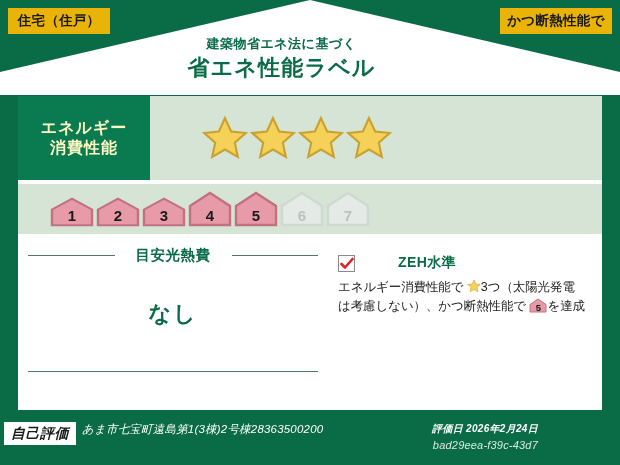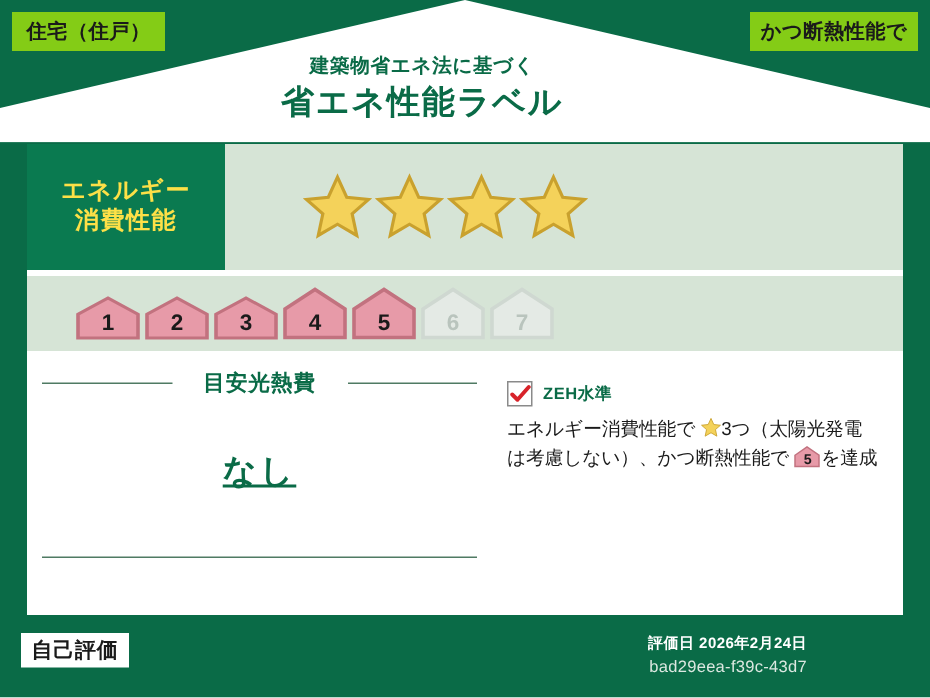--- a/index.html
+++ b/index.html
@@ -20,21 +20,21 @@
   .roof {
     position: absolute;
     left: 0; top: 0; width: 620px; height: 95px;
     background: #FFFFFF;
     clip-path: polygon(310px 0px, 620px 72px, 620px 95px, 0px 95px, 0px 72px);
   }
 
   
   .badge-top {
     position: absolute;
-    background: #84cc16;
+    background: #eab308;
     color: #1A1A1A;
     font-size: 13.5px;
     font-weight: bold;
     letter-spacing: 0.3px;
     display: flex; align-items: center; justify-content: center;
     z-index: 30;
   }
   .badge-top-left  { left: 8px;  top: 8px;  width: 102px; height: 26px; }
   .badge-top-right { right: 8px; top: 8px;  width: 112px; height: 26px; }
 
@@ -64,21 +64,21 @@
   }
 
   
   .perf-row { display: flex; width: 100%; }
   .perf-row.energy { height: 84px; }
   .perf-row.insul  { height: 50px; margin-top: 4px; }
 
   .perf-label {
     width: 132px;
     background: #0A7A50;
-    color: #fde047;
+    color: #fef9c3;
     font-size: 16px; font-weight: bold;
     letter-spacing: 1px;
     line-height: 20px;
     display: flex; flex-direction: column;
     align-items: center; justify-content: center;
     text-align: center;
     flex: 0 0 132px;
   }
   .perf-value {
     flex: 1;
@@ -126,42 +126,42 @@
   }
   .cost-head .rule { flex: 1; height: 1px; background: #4F7A63; }
   .cost-head .txt { padding: 0 8px; white-space: nowrap; }
 
   .cost-value {
     text-align: center;
     color: #0A6B47;
     font-size: 22px; font-weight: bold;
     letter-spacing: 2px;
     margin-top: 34px;
-    text-decoration: underline;
   }
   .cost-rule-bottom {
     position: absolute;
     left: 10px; right: 10px; bottom: 34px;
     height: 1px; background: #4F7A63;
   }
 
   
   .zeh-title { display: flex; align-items: center; gap: 7px; }
   .zeh-check {
     width: 17px; height: 17px;
     border: 1.5px solid #8A8A8A;
     background: #FFFFFF;
     position: relative;
     flex: 0 0 17px;
   }
   .zeh-check svg { position: absolute; left: 1px; top: 1px; }
   .zeh-title .t {
     color: #0A6B47;
-    font-size: 11px; font-weight: bold;
+    font-size: 14px; font-weight: bold;
     letter-spacing: 0.4px;
+    margin-left: 36px;
   }
   .zeh-desc {
     margin-top: 6px;
     color: #1A1A1A;
     font-size: 12.5px;
     line-height: 19px;
     letter-spacing: -0.1px;
   }
   .inline-star { display: inline-block; vertical-align: -2px; width: 14px; height: 14px; }
   .inline-house {
@@ -174,21 +174,22 @@
     text-align: center; font-size: 9.5px; font-weight: bold; color: #1A1A1A;
     line-height: 10px;
   }
 
   
   .footer {
     position: absolute;
     left: 0; bottom: 0; width: 552px; height: 55px;
     z-index: 25;
     display: flex; align-items: flex-start;
-    padding: 12px 14px 0 14px;
+    padding: 12px 14px 0 4px;
+    font-style: italic;
   }
   .self-badge {
     background: #FFFFFF; color: #1A1A1A;
     font-size: 14px; font-weight: bold;
     letter-spacing: 0.5px;
     padding: 3px 7px;
     flex: 0 0 auto;
     line-height: 17px;
   }
   .addr {
@@ -332,19 +333,20 @@
             <span class="n">5</span>
           </span><span>を達成</span>
         </div>
       </div>
 
     </div>
   </div>
 
   <div class="footer">
     <div class="self-badge">自己評価</div>
+    <div class="addr">あま市七宝町遠島第1(3棟)2号棟28363500200</div>
     <div class="foot-right">
       <div class="eval-date">評価日 2026年2月24日</div>
       <div class="hash">bad29eea-f39c-43d7</div>
     </div>
   </div>
 
 </div>
 
 </body></html>

